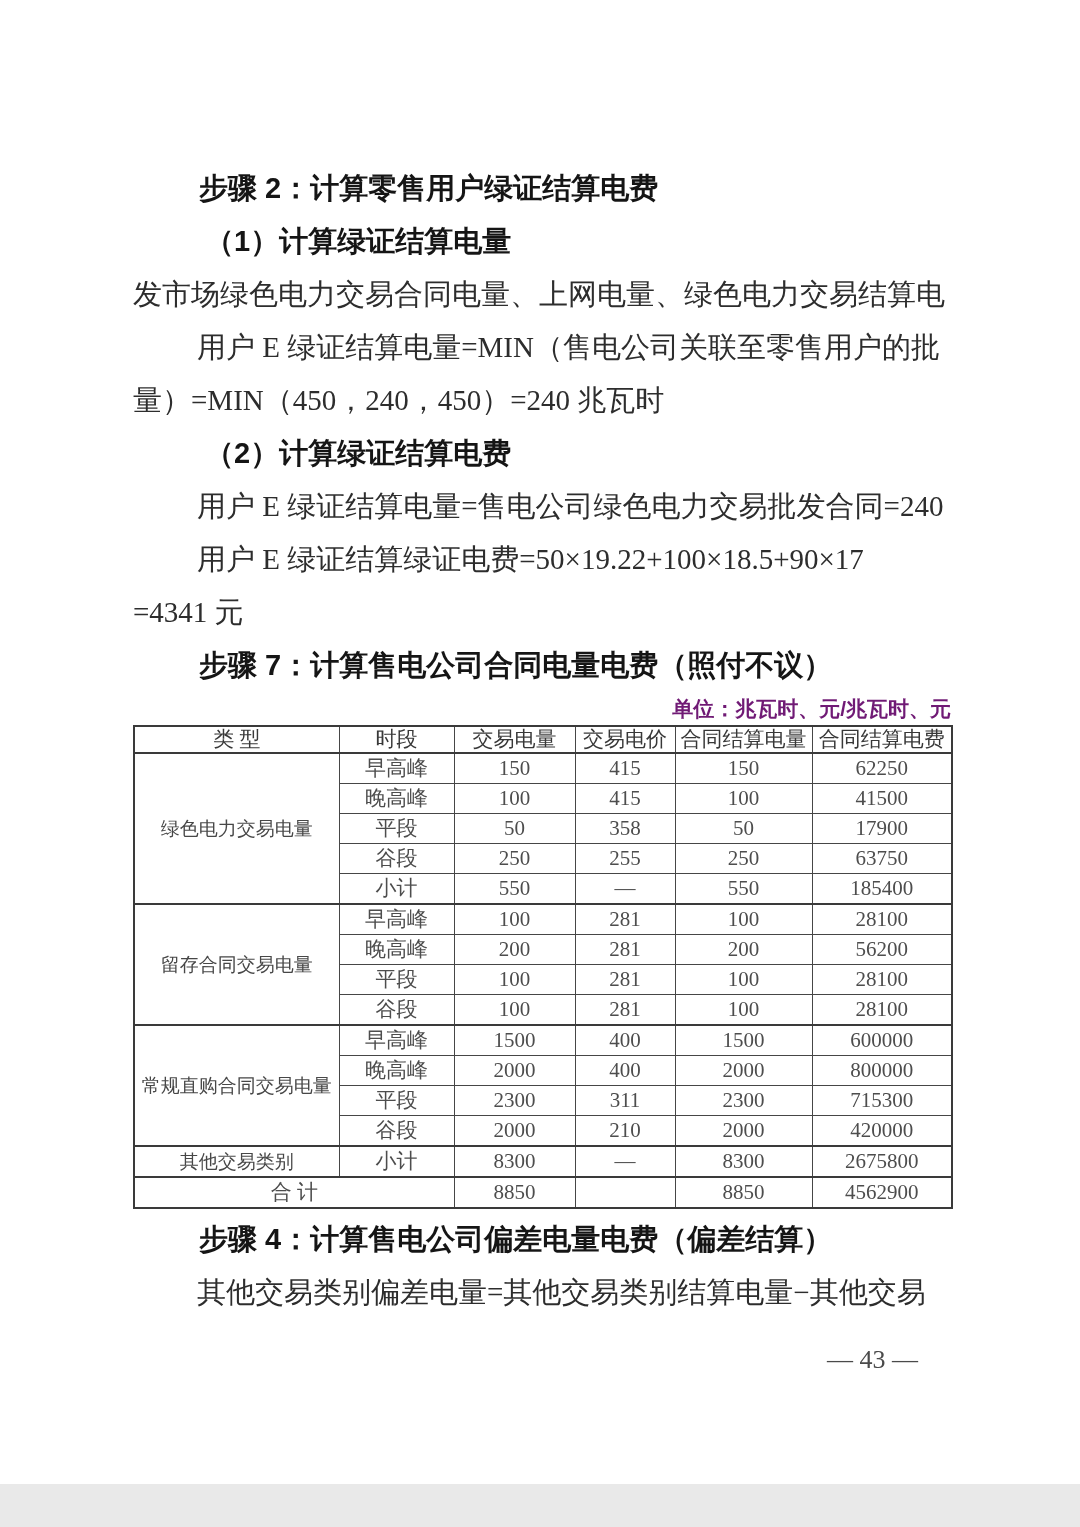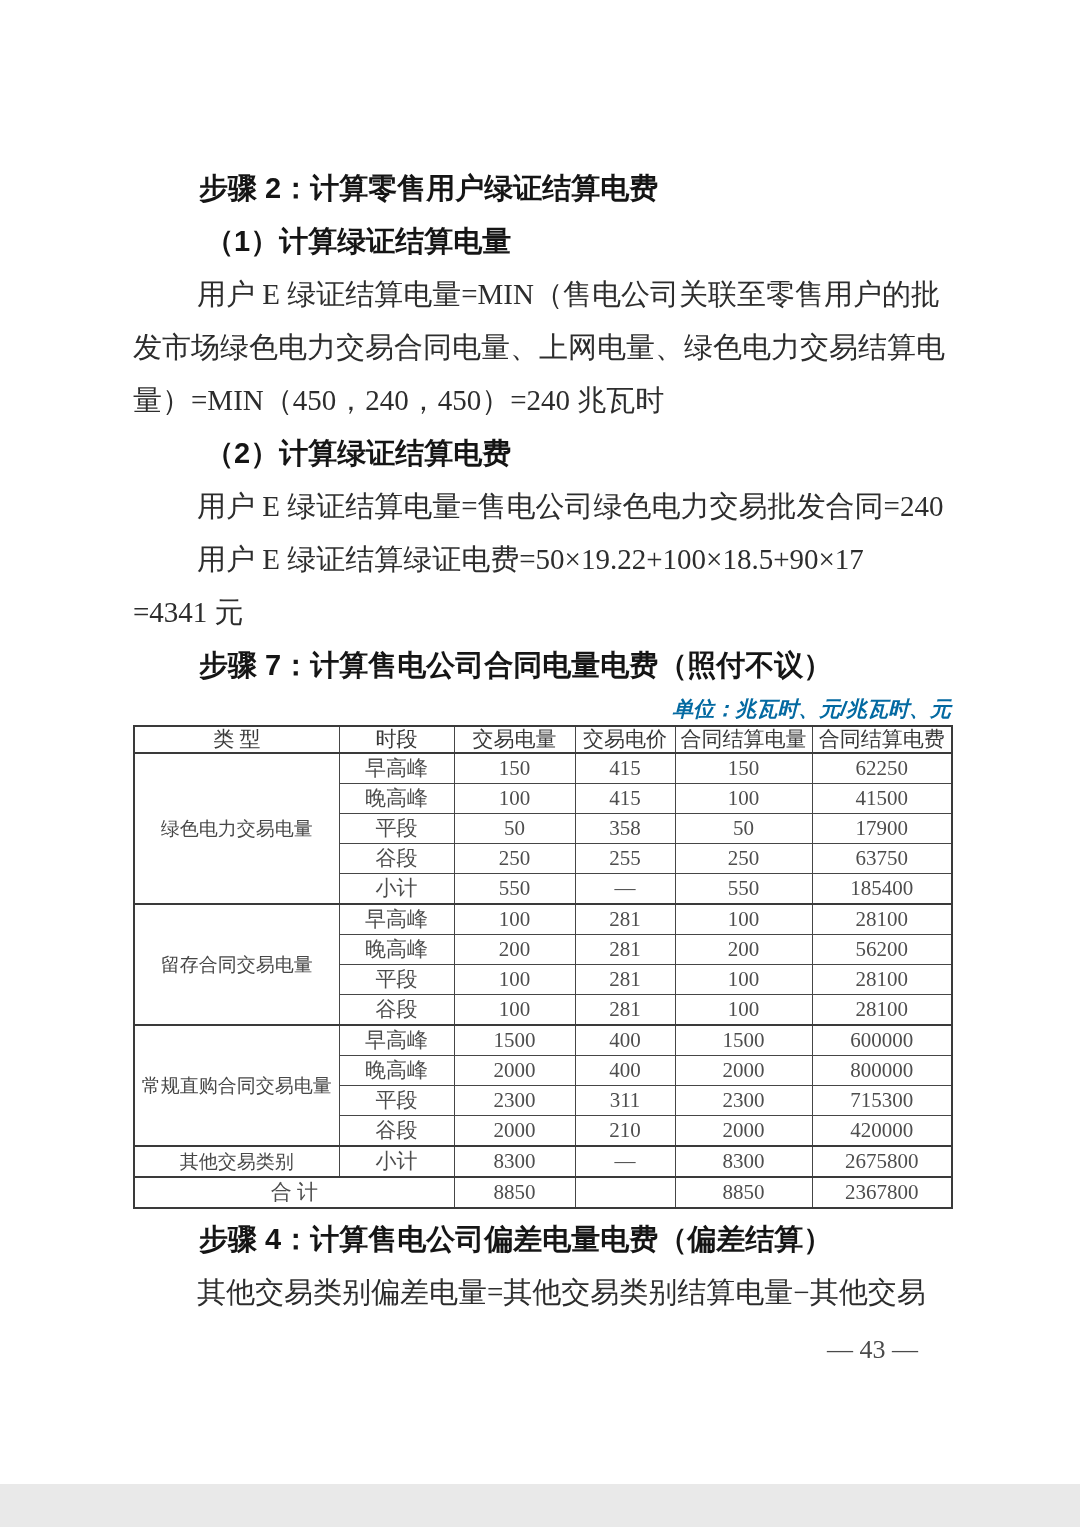--- a/index.html
+++ b/index.html
@@ -19,21 +19,21 @@
   .h.step { padding-left:66px; }
   .h.sub  { padding-left:72px; }
   .h.after-table { margin-top:4px; }
 
   .line { font-size:29px; line-height:53px; white-space:nowrap; color:#2d2d2d; }
   .line.indent { text-indent:64px; }
 
   .unit-note {
     font-family:"Liberation Sans","DejaVu Sans",sans-serif;
     font-weight:bold; font-size:21px; line-height:30px;
-    text-align:right; color:#0369a1; margin-top:2px;font-style:italic;
+    text-align:right; color:#701a75; margin-top:2px;
   }
 
   table.settle {
     border-collapse:collapse; table-layout:fixed;
     width:818px; margin-top:1px;
     font-size:21px; color:#4d4d4d;
     border:2px solid #3a3a3a;
     padding-left:46px;
   }
   .settle th, .settle td {
@@ -42,35 +42,35 @@
     padding:0; height:29px; line-height:29px;
     font-weight:normal; white-space:nowrap; overflow:hidden;
   }
   .settle thead th { height:25px; line-height:25px; color:#383838;
                      border-bottom:2px solid #3a3a3a; }
   .settle .type-cell { font-size:19px; color:#474747; }
   .settle tr.group-start td { border-top:2px solid #3a3a3a; }
 
   .page-number {
     font-size:26px; line-height:40px; color:#4a4a4a;
-    text-align:right; padding-right:33px; margin-top:11px;
+    text-align:right; padding-right:33px; margin-top:21px;
     white-space:nowrap;
   }
 </style>
 </head>
 <body>
 
 <div class="page">
   <div class="content">
 
     <div class="h step">步骤 2：计算零售用户绿证结算电费</div>
     <div class="h sub">（1）计算绿证结算电量</div>
 
+    <div class="line">发市场绿色电力交易合同电量、上网电量、绿色电力交易结算电</div>
     <div class="line indent">用户 E 绿证结算电量=MIN（售电公司关联至零售用户的批</div>
-    <div class="line">发市场绿色电力交易合同电量、上网电量、绿色电力交易结算电</div>
     <div class="line">量）=MIN（450，240，450）=240 兆瓦时</div>
 
     <div class="h sub">（2）计算绿证结算电费</div>
 
     <div class="line indent">用户 E 绿证结算电量=售电公司绿色电力交易批发合同=240</div>
 
     <div class="line indent">用户 E 绿证结算绿证电费=50×19.22+100×18.5+90×17</div>
     <div class="line">=4341 元</div>
 
     <div class="h step">步骤 7：计算售电公司合同电量电费（照付不议）</div>
@@ -202,21 +202,21 @@
           <td>—</td>
           <td>8300</td>
           <td>2675800</td>
         </tr>
 
         <tr class="group-start">
           <td colspan="2">合 计</td>
           <td>8850</td>
           <td></td>
           <td>8850</td>
-          <td>2367800</td>
+          <td>4562900</td>
         </tr>
       </tbody>
     </table>
 
     <div class="h step after-table">步骤 4：计算售电公司偏差电量电费（偏差结算）</div>
     <div class="line indent">其他交易类别偏差电量=其他交易类别结算电量−其他交易</div>
 
     <div class="page-number">— 43 —</div>
 
   </div>

